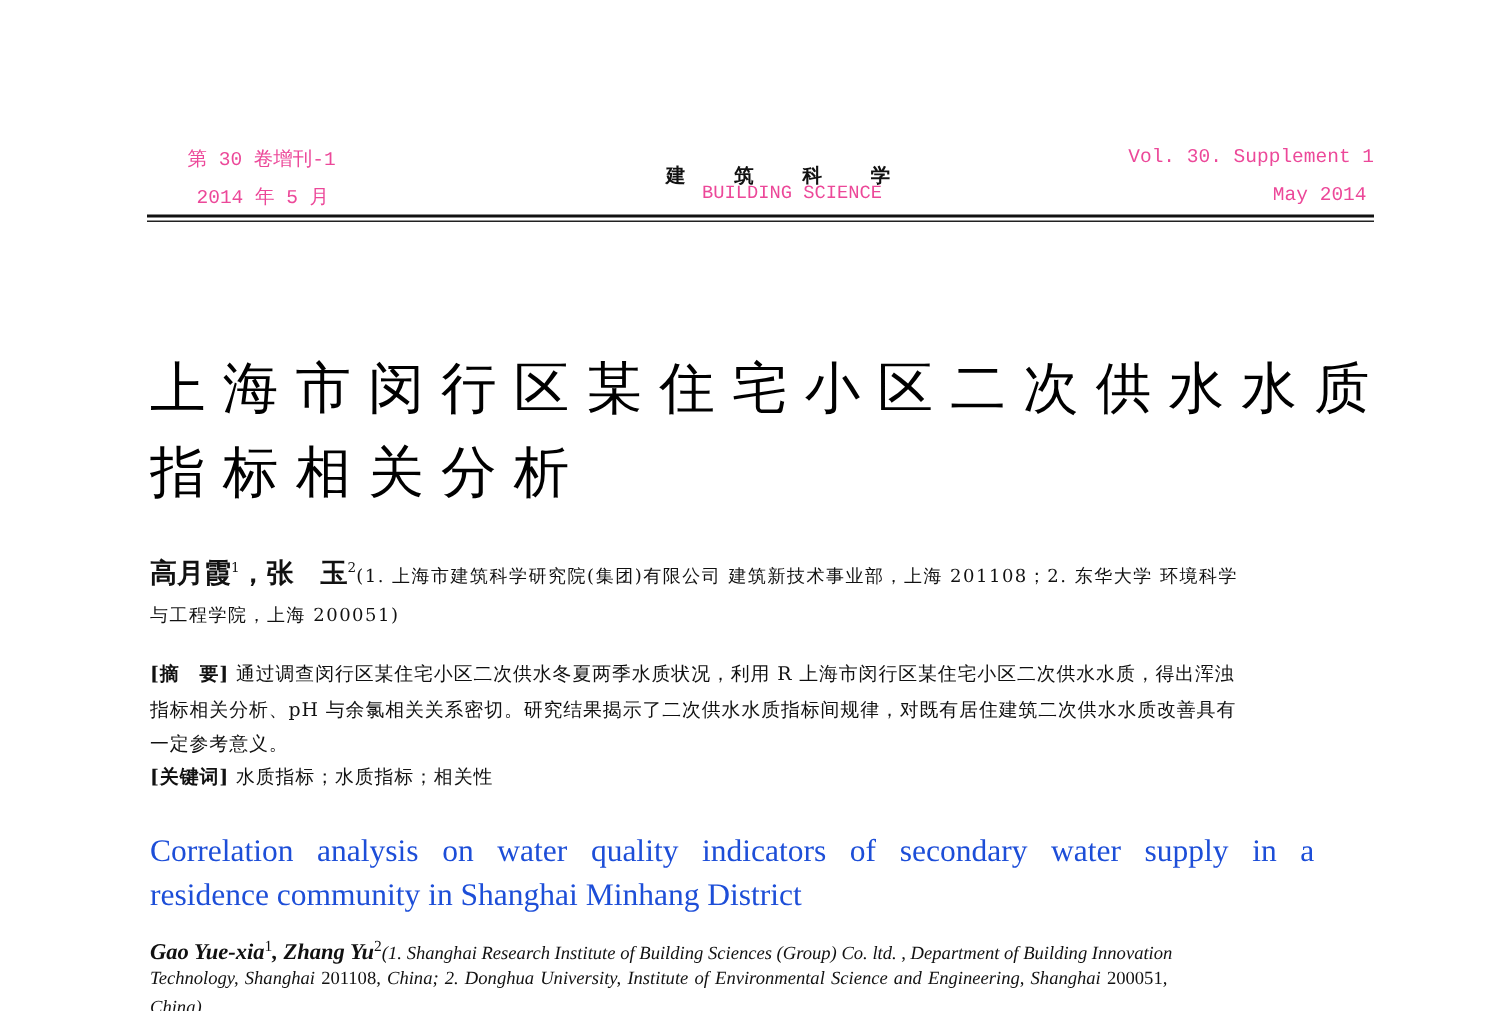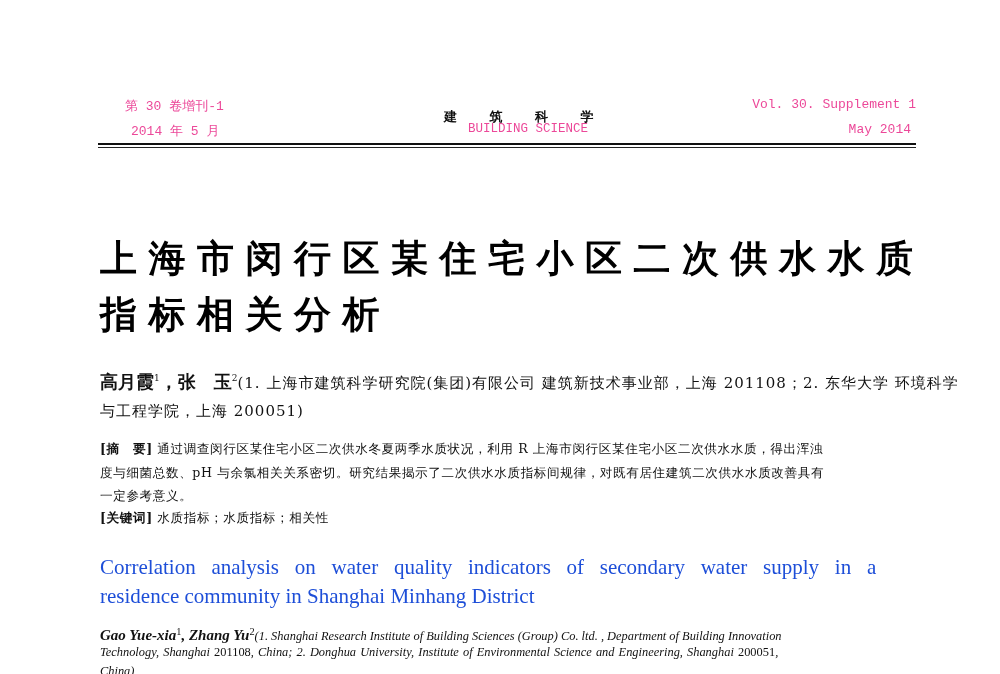--- a/index.html
+++ b/index.html
@@ -2,24 +2,24 @@
 <html><head>
 <meta charset="utf-8">
 <style>
   html, body { margin: 0; padding: 0; background: #ffffff; }
   body { width: 1000px; height: 674px; position: relative; overflow: hidden; color: #111; font-family: "DejaVu Serif", serif; }
   .abs { position: absolute; white-space: nowrap; }
   .hdr { font-family: Liberation Mono, monospace; font-size: 13px; color: #ec4899; margin-left: 27px; }
   .hdr-cn-journal { font-family: "DejaVu Serif", serif; font-weight: bold; font-size: 13px; letter-spacing: 14px; }
   .rule-thick { position: absolute; left: 98px; width: 818px; height: 2px; background: #111; }
   .rule-thin { position: absolute; left: 98px; width: 818px; height: 1px; background: #222; }
-  .title-cn { font-family: "DejaVu Serif", serif; font-weight: bold; font-size: 37px; letter-spacing: 11.5px; color: #000; text-align: right; }
+  .title-cn { font-family: "DejaVu Serif", serif; font-weight: normal; font-size: 37px; letter-spacing: 11.5px; color: #000; text-align: right; }
   .authors { font-size: 18px; font-weight: bold; }
   .authors sup { font-size: 9px; font-weight: normal; vertical-align: super; }
-  .affil { font-size: 15px; letter-spacing: 1px; }
+  .affil { font-size: 12px; letter-spacing: 1px; }
   .abs-text { font-size: 12.6px; letter-spacing: 0.6px; }
   .abs-label { font-weight: bold; }
   .title-en { font-family: "Liberation Serif", serif; font-size: 21px; color: #1d4ed8; }
   .en-authors { font-family: "Liberation Serif", serif; font-style: italic; font-size: 12.4px; }
   .en-authors b { font-size: 15px; }
   .en-authors .up { font-style: normal; }
 </style>
 </head>
 <body>
 
@@ -37,21 +37,21 @@
 
 <div class="abs" style="left:100px; top:370px;">
   <span class="authors">高月霞</span><span class="authors"><sup>1</sup></span><span class="authors">，</span><span class="authors">张　玉</span><span class="authors"><sup>2</sup></span><span class="affil">(1. 上海市建筑科学研究院(集团)有限公司 建筑新技术事业部，上海 201108；2. 东华大学 环境科学</span>
 </div>
 <div class="abs affil" style="left:100px; top:402px;">与工程学院，上海 200051)</div>
 
 <div class="abs abs-text" style="left:100px; top:441px;">
   <span class="abs-label">[摘　要]</span>
   <span>通过调查闵行区某住宅小区二次供水冬夏两季水质状况，利用 R 上海市闵行区某住宅小区二次供水水质，得出浑浊</span>
 </div>
-<div class="abs abs-text" style="left:100px; top:465px;">度与细菌总数、pH 与余氯相关关系密切。研究结果揭示了二次供水水质指标间规律，对既有居住建筑二次供水水质改善具有</div>
+<div class="abs abs-text" style="left:100px; top:465px;">指标相关分析、pH 与余氯相关关系密切。研究结果揭示了二次供水水质指标间规律，对既有居住建筑二次供水水质改善具有</div>
 <div class="abs abs-text" style="left:100px; top:488px;">一定参考意义。</div>
 <div class="abs abs-text" style="left:100px; top:510px;">
   <span class="abs-label">[关键词]</span>
   <span>水质指标；水质指标；相关性</span>
 </div>
 
 <div class="abs title-en" style="left:100px; top:555px; word-spacing:10.5px;">Correlation analysis on water quality indicators of secondary water supply in a</div>
 <div class="abs title-en" style="left:100px; top:584px;">residence community in Shanghai Minhang District</div>
 
 <div class="abs en-authors" style="left:100px; top:626px;">

